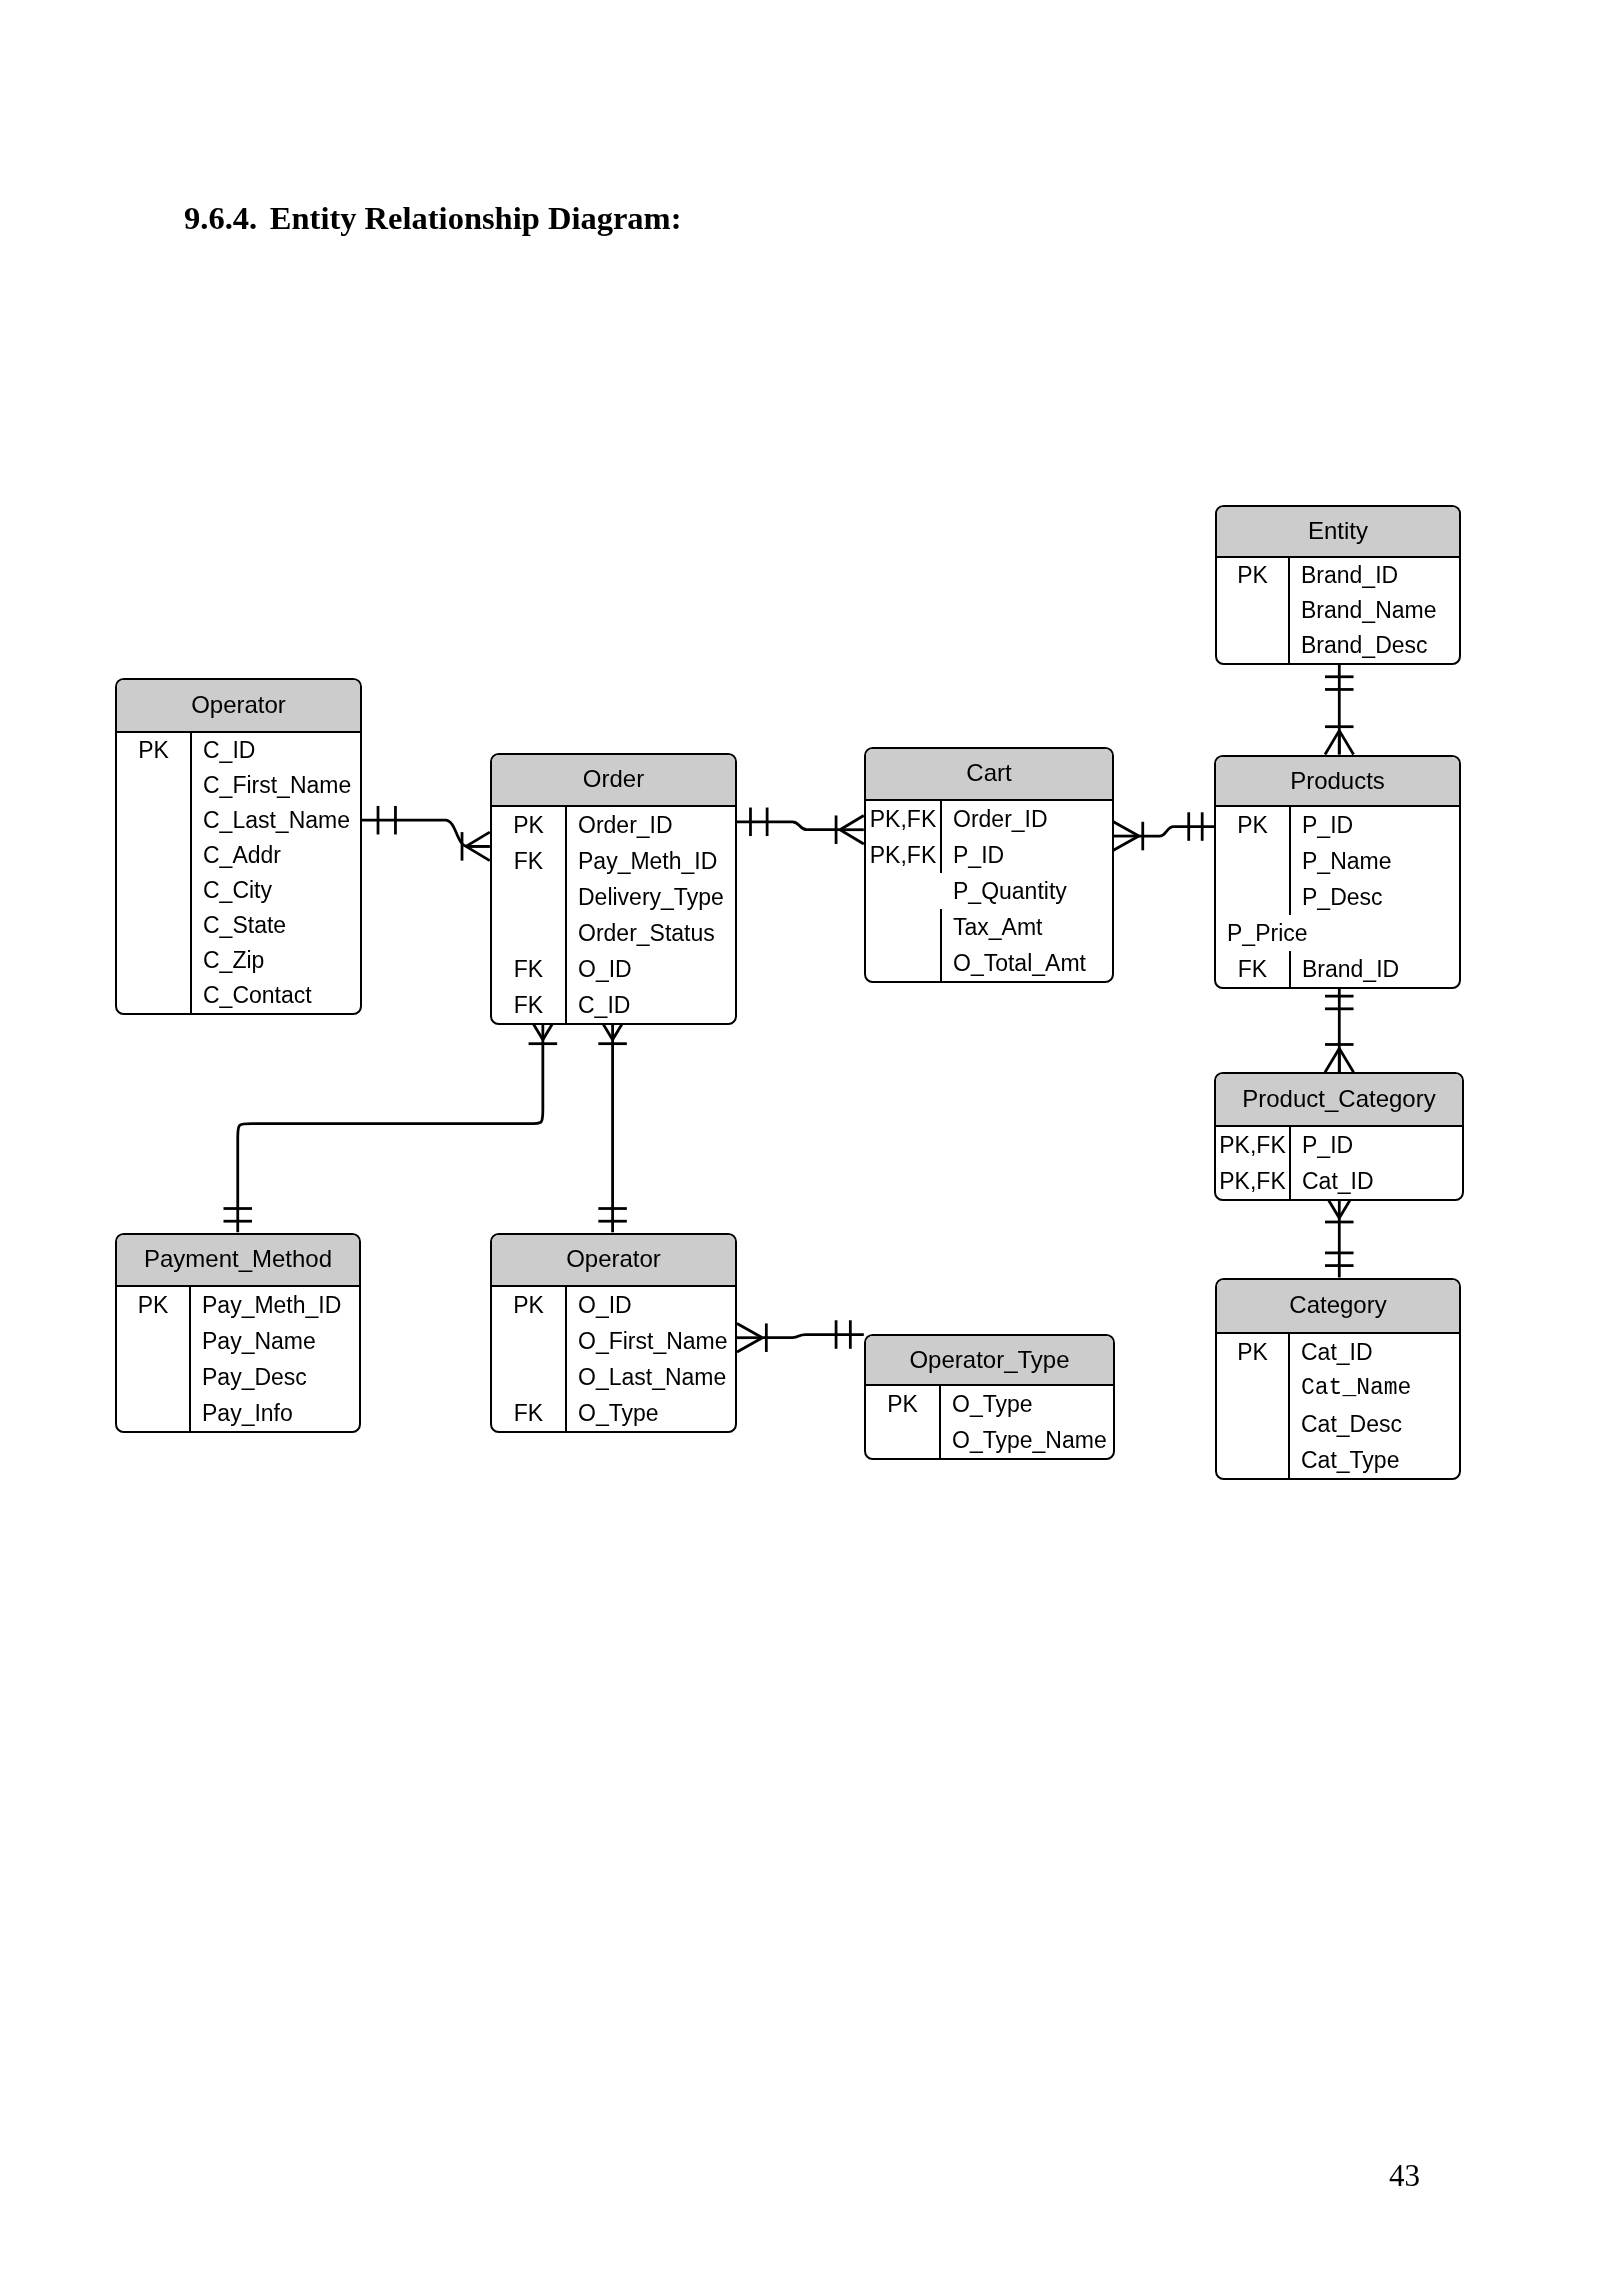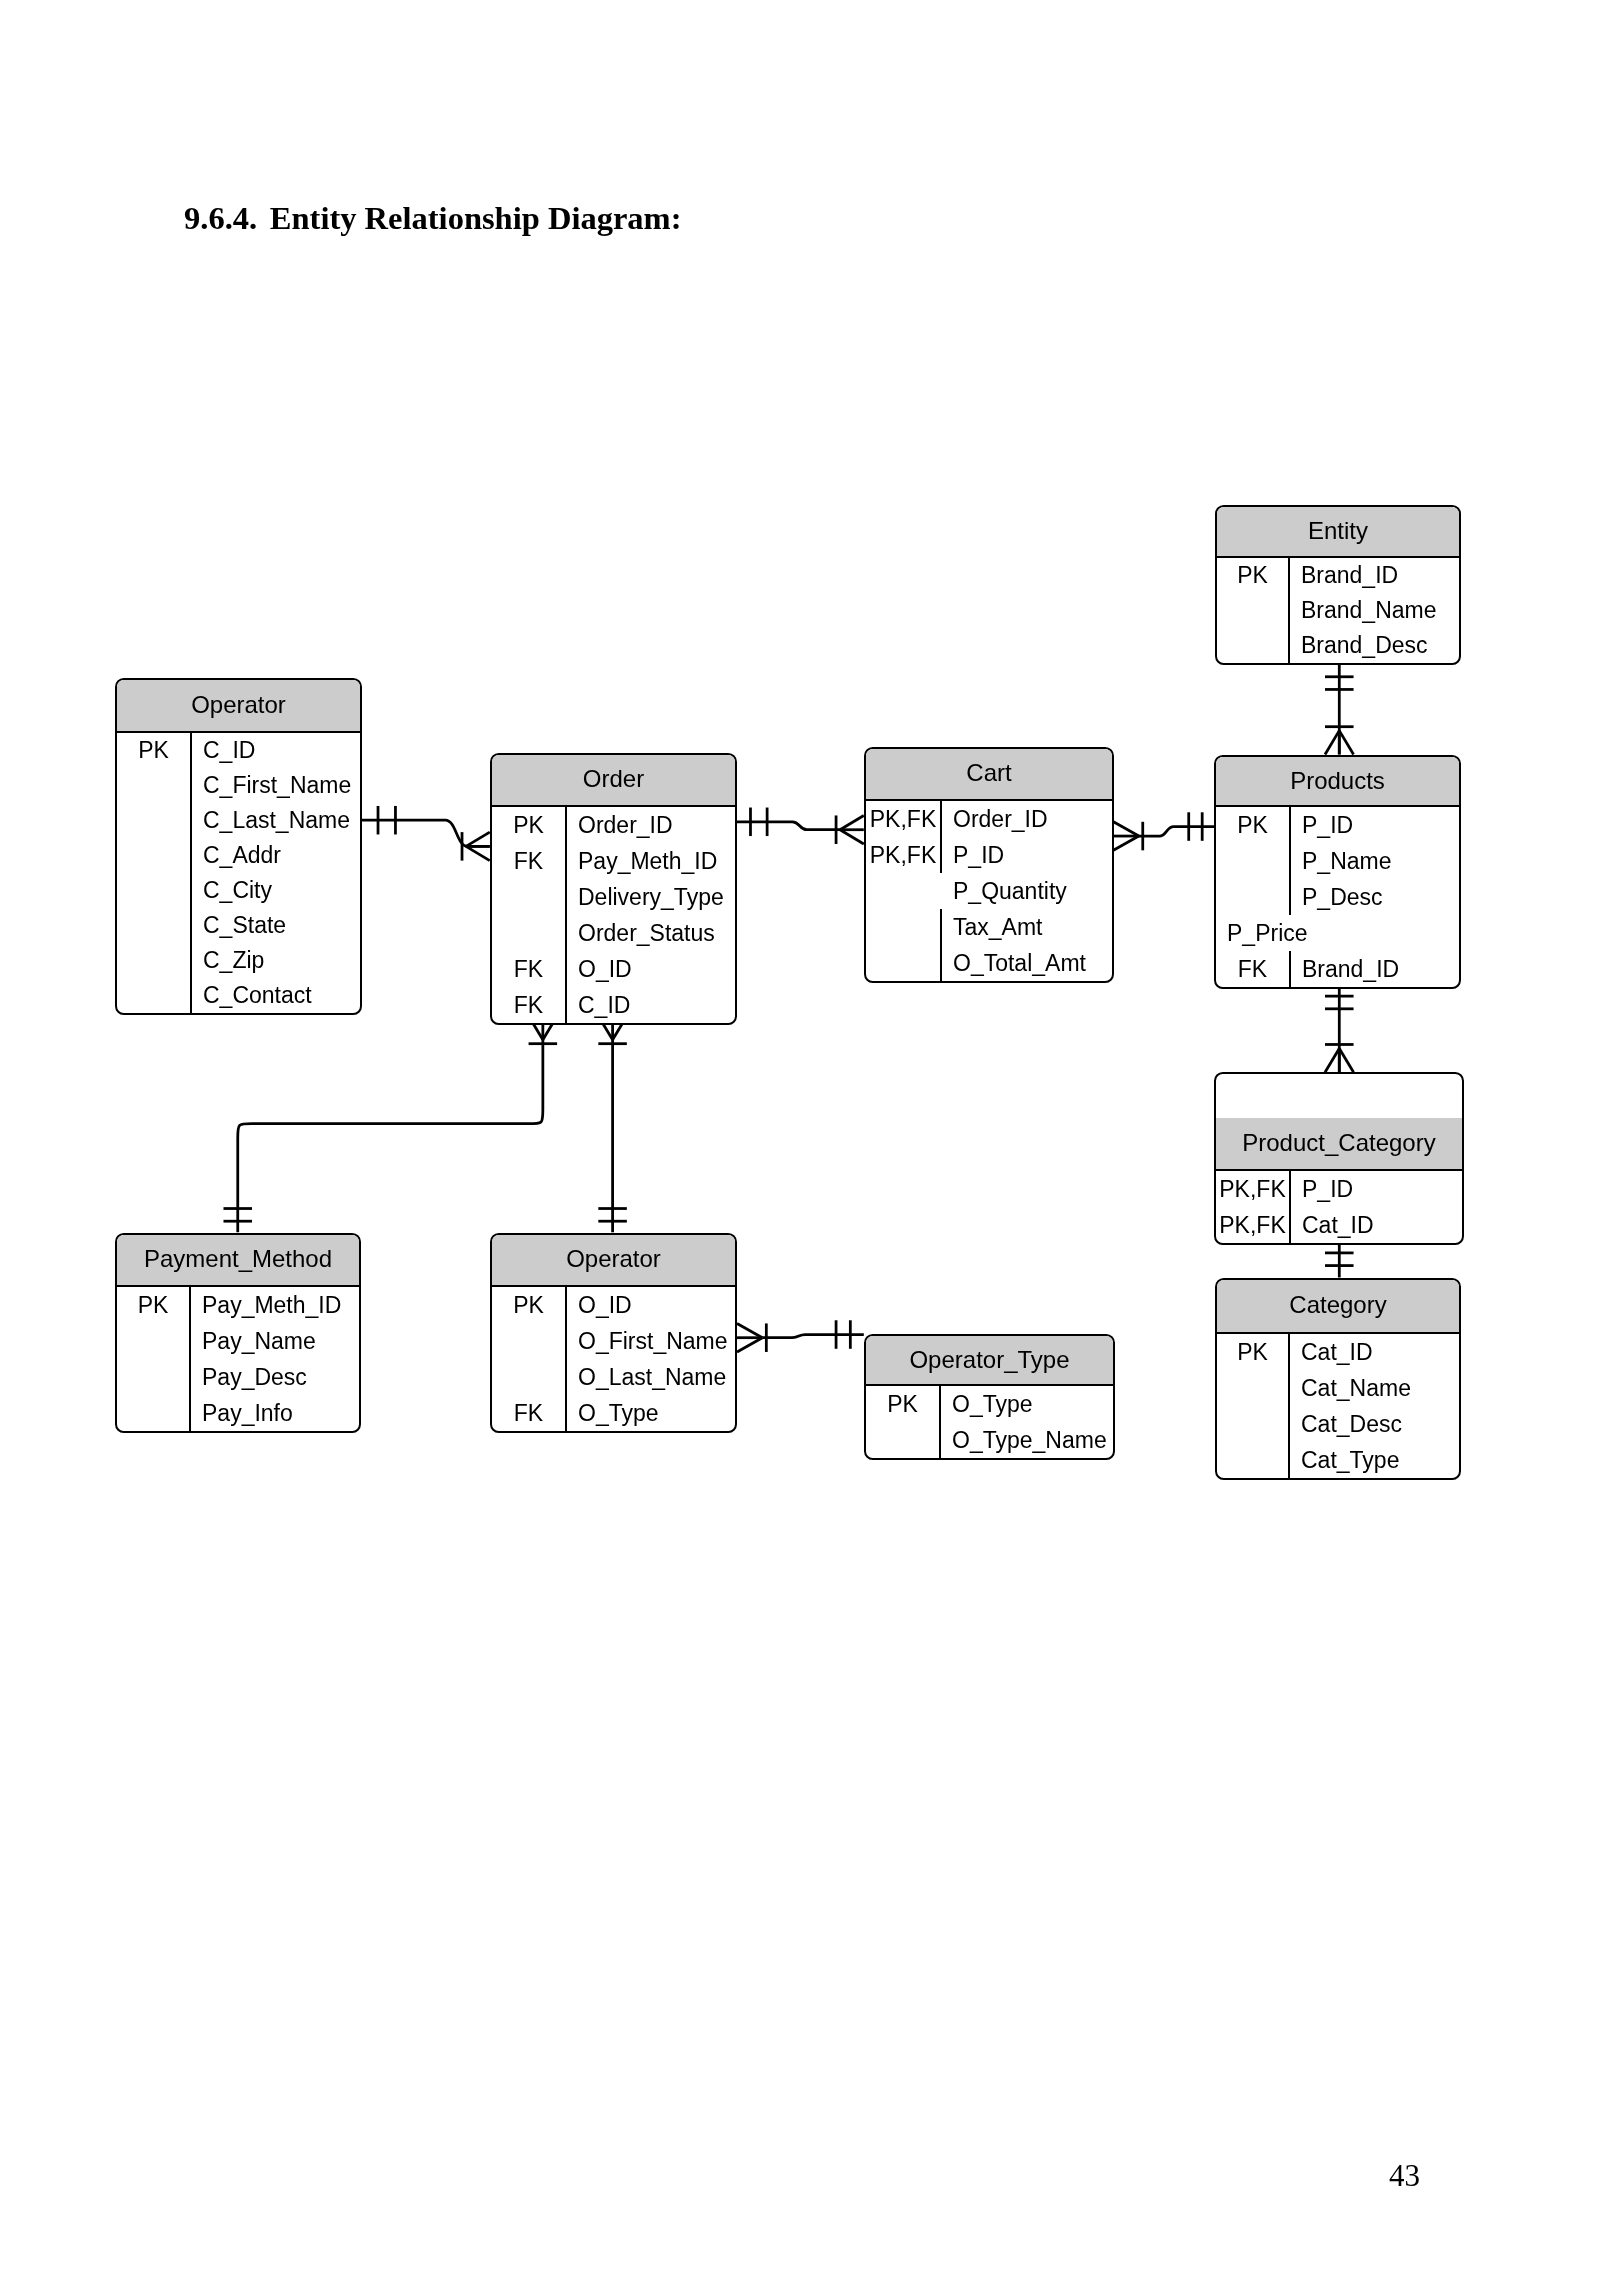--- a/index.html
+++ b/index.html
@@ -276,37 +276,37 @@
         <div class="entity-row" style="height: 36px; line-height: 36px; flex-direction: column;">
           <div class="key-cell" style="width: 75px;"></div>
           <div class="field-cell">P_Price</div>
         </div>
         <div class="entity-row" style="height: 36px; line-height: 36px;">
           <div class="key-cell" style="width: 75px;">FK</div>
           <div class="field-cell">Brand_ID</div>
         </div>
       </div>
       <div class="entity" style="left: 1214px; top: 1072px; width: 250px;">
-        <div class="entity-header" style="height: 51px; line-height: 49px; margin-top: 44px;">Product_Category</div>
+        <div class="entity-header" style="height: 51px; line-height: 49px;">Product_Category</div>
         <div class="entity-row" style="height: 36px; line-height: 36px;">
           <div class="key-cell" style="width: 75px;">PK,FK</div>
           <div class="field-cell">P_ID</div>
         </div>
         <div class="entity-row" style="height: 36px; line-height: 36px;">
           <div class="key-cell" style="width: 75px;">PK,FK</div>
           <div class="field-cell">Cat_ID</div>
         </div>
       </div>
       <div class="entity" style="left: 1215px; top: 1278px; width: 246px;">
         <div class="entity-header" style="height: 52px; line-height: 50px;">Category</div>
         <div class="entity-row" style="height: 36px; line-height: 36px;">
           <div class="key-cell" style="width: 73px;">PK</div>
           <div class="field-cell">Cat_ID</div>
         </div>
-        <div class="entity-row" style="height: 36px; line-height: 36px;">
+        <div class="entity-row" style="height: 36px; line-height: 36px; font-family: Liberation Mono, monospace;">
           <div class="key-cell" style="width: 73px;"></div>
           <div class="field-cell">Cat_Name</div>
         </div>
         <div class="entity-row" style="height: 36px; line-height: 36px;">
           <div class="key-cell" style="width: 73px;"></div>
           <div class="field-cell">Cat_Desc</div>
         </div>
         <div class="entity-row" style="height: 36px; line-height: 36px;">
           <div class="key-cell" style="width: 73px;"></div>
           <div class="field-cell">Cat_Type</div>

